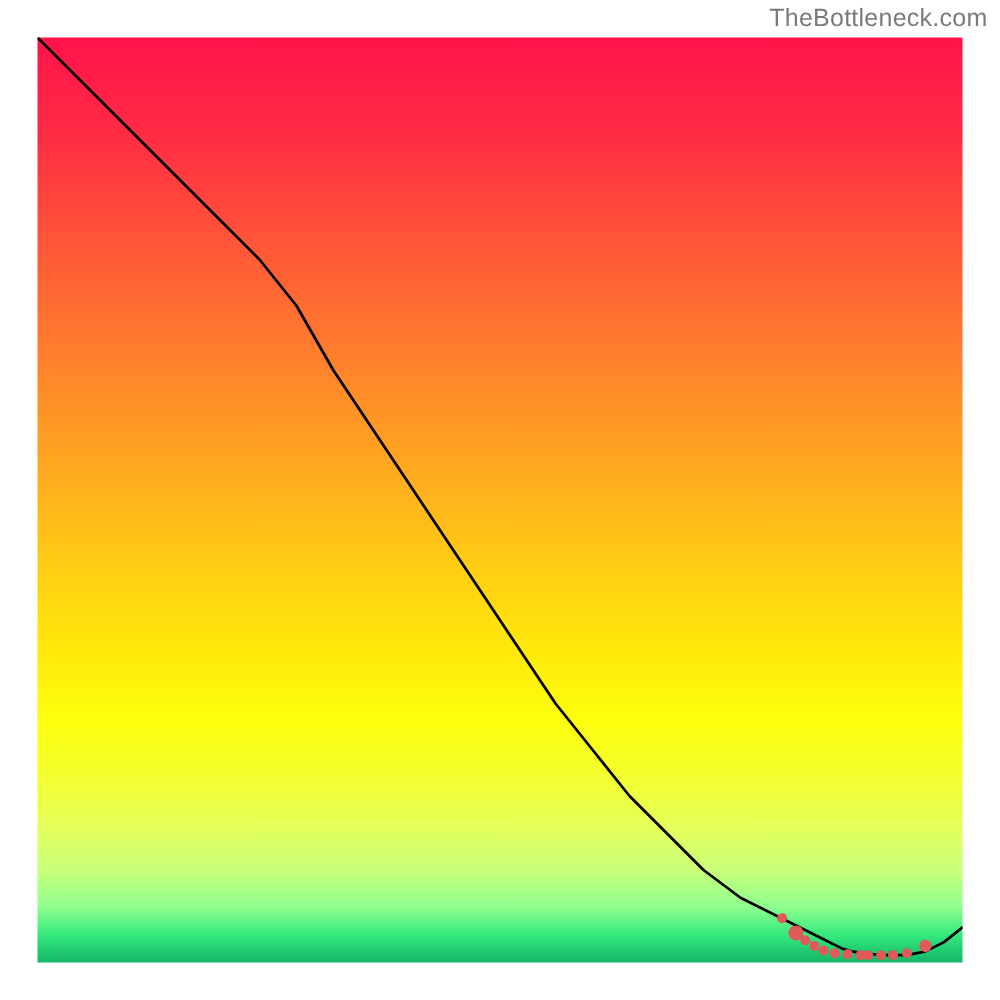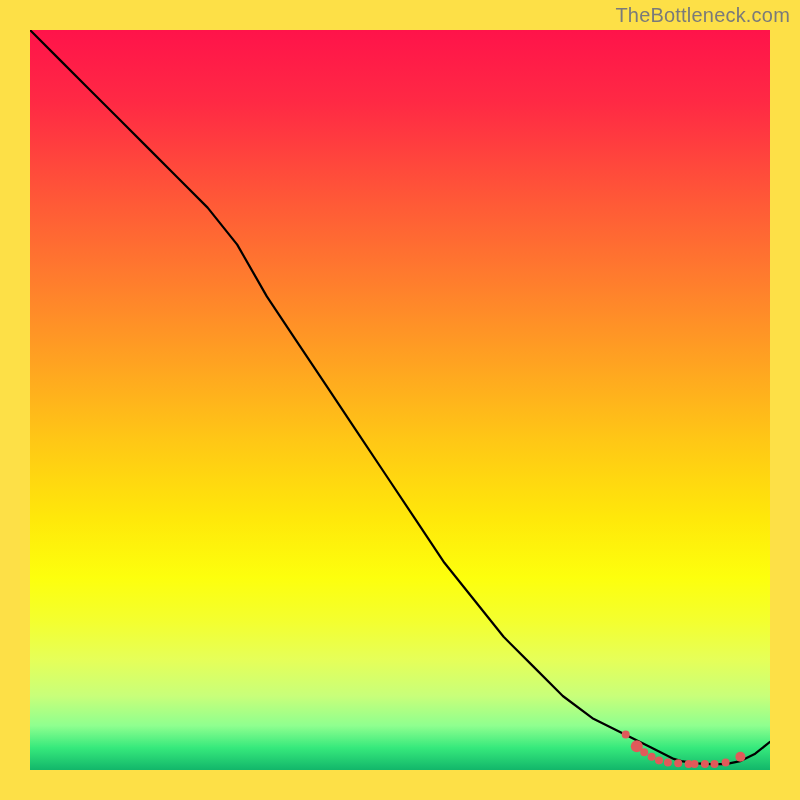--- a/index.html
+++ b/index.html
@@ -8,21 +8,21 @@
     width: 800px;
     height: 800px;
     background: #000;
     overflow: hidden;
     font-family: Arial, Helvetica, sans-serif;
   }
   .frame {
     position: relative;
     width: 800px;
     height: 800px;
-    background: #fde047;
+    background: #ffffff;
   }
   .plot {
     position: absolute;
     left: 30px;
     top: 30px;
     width: 740px;
     height: 740px;
     
     background: linear-gradient(
       to bottom,

